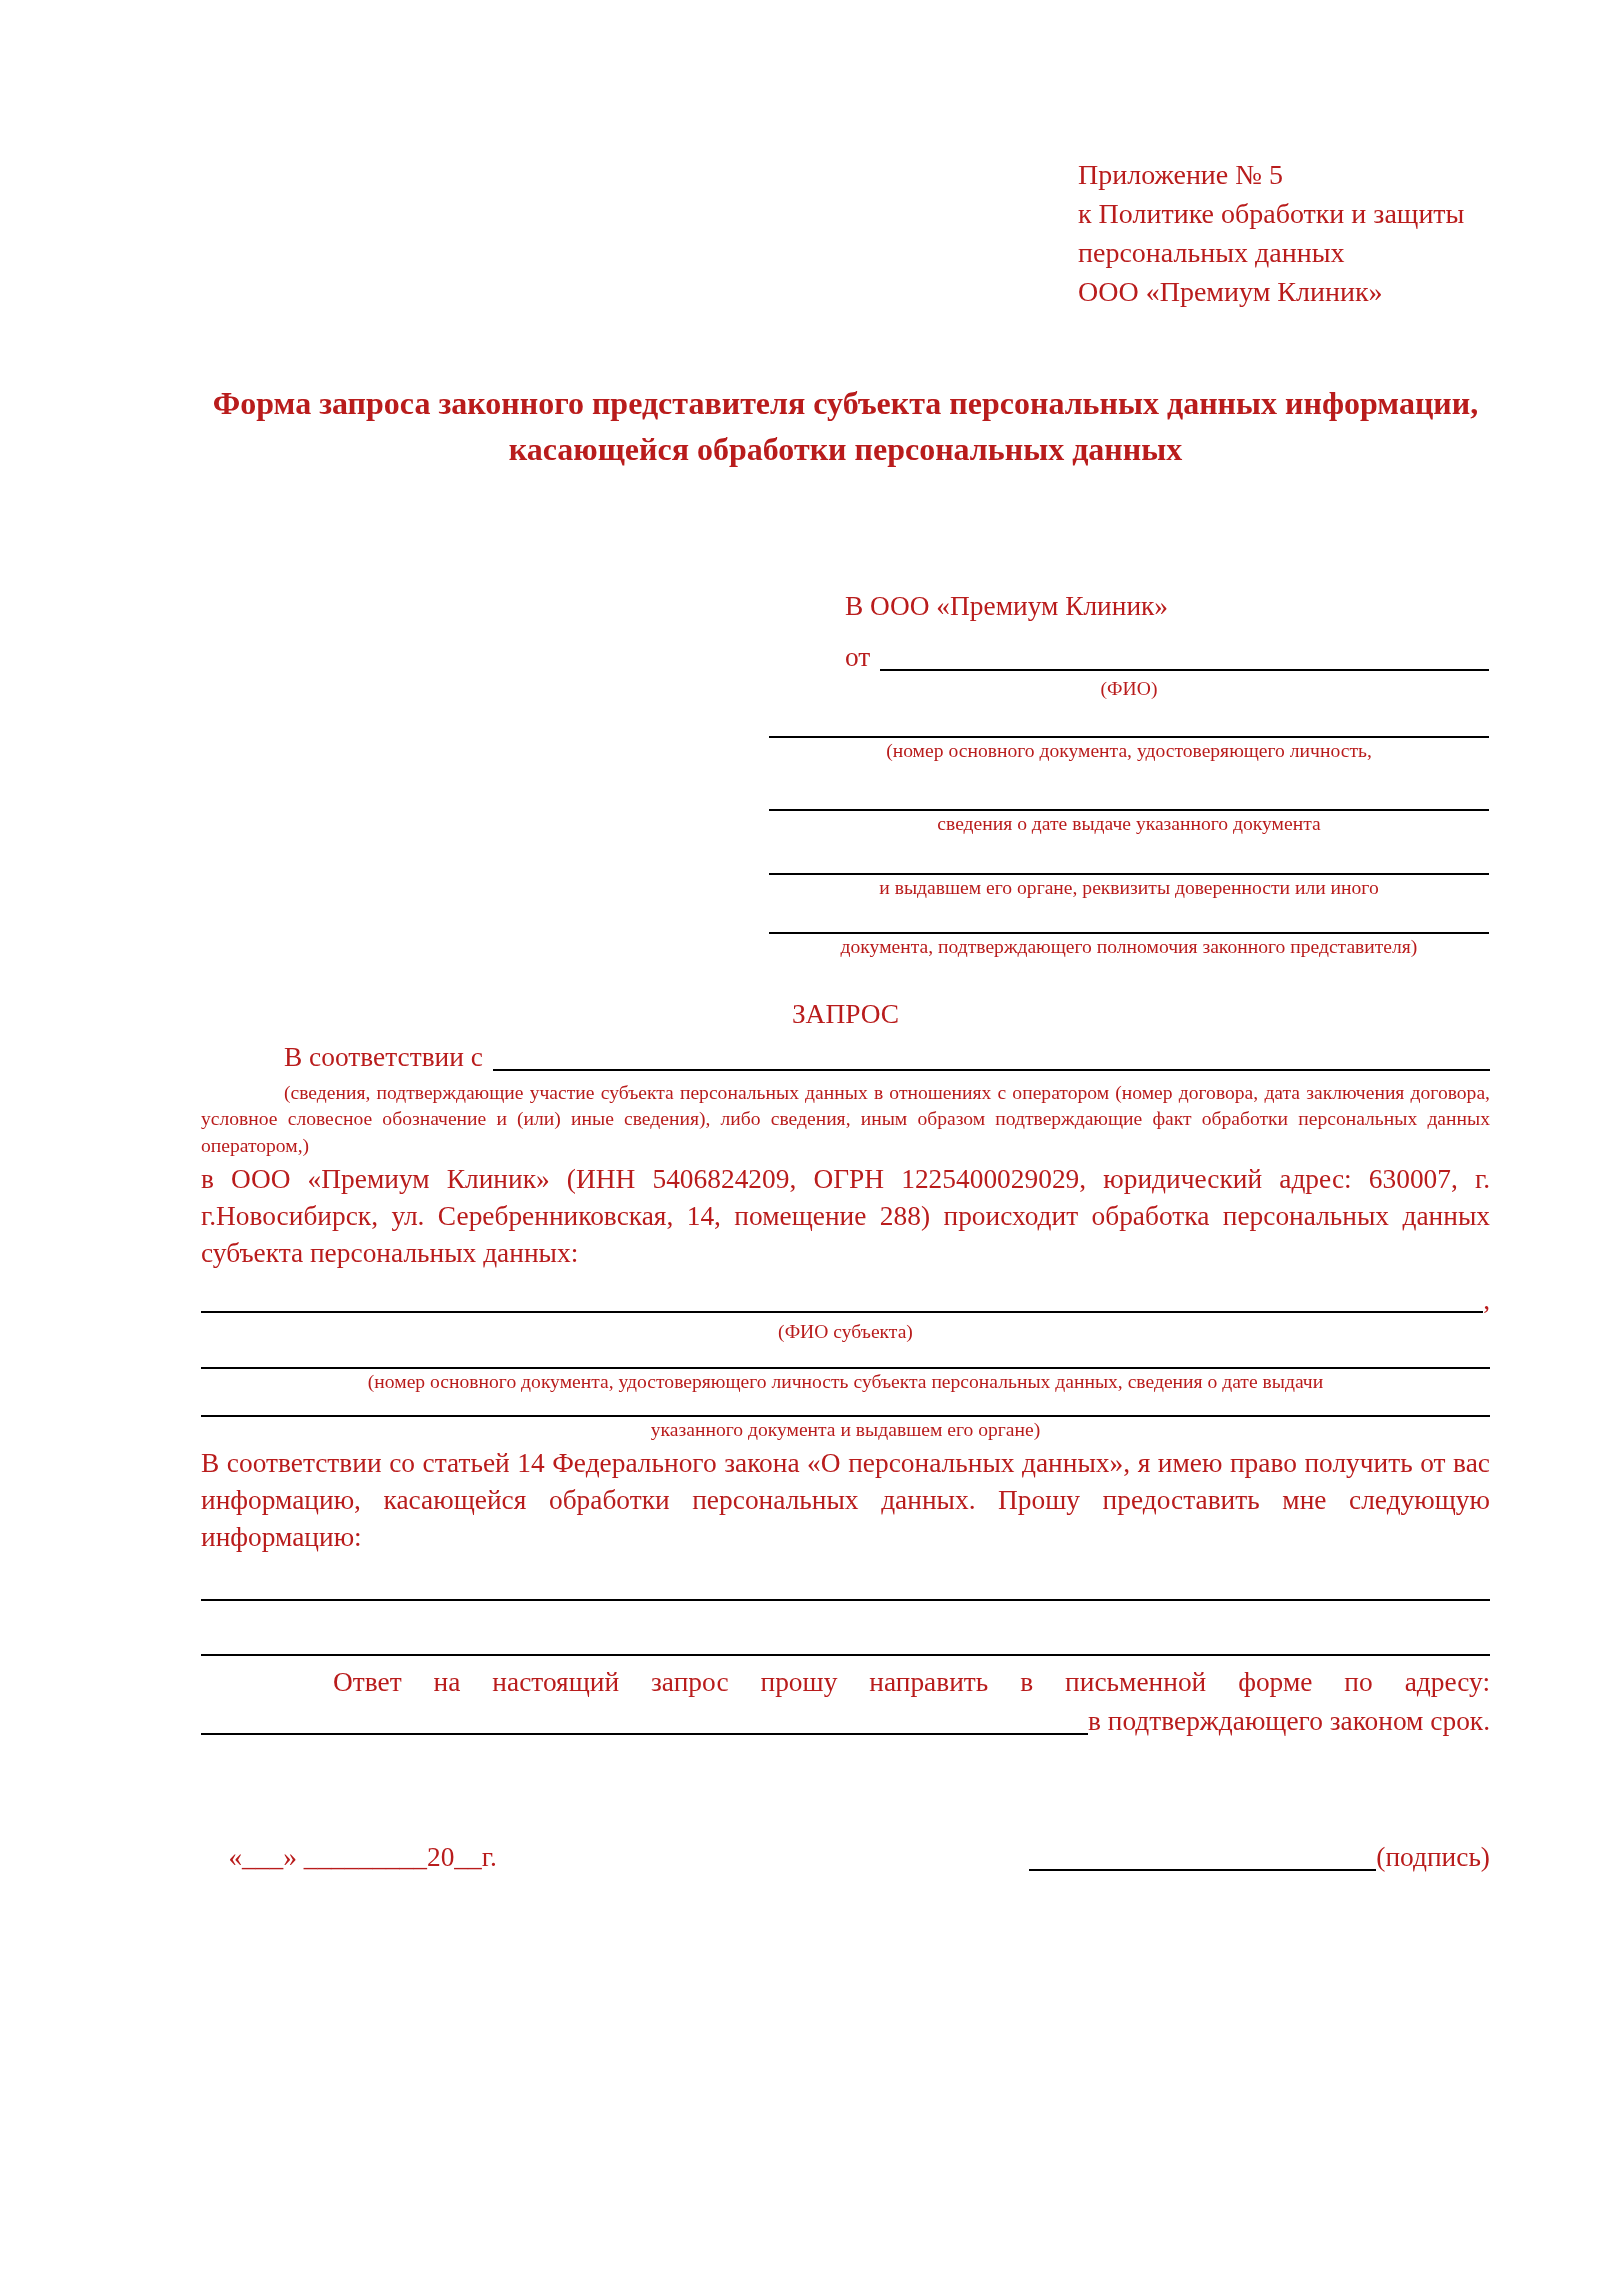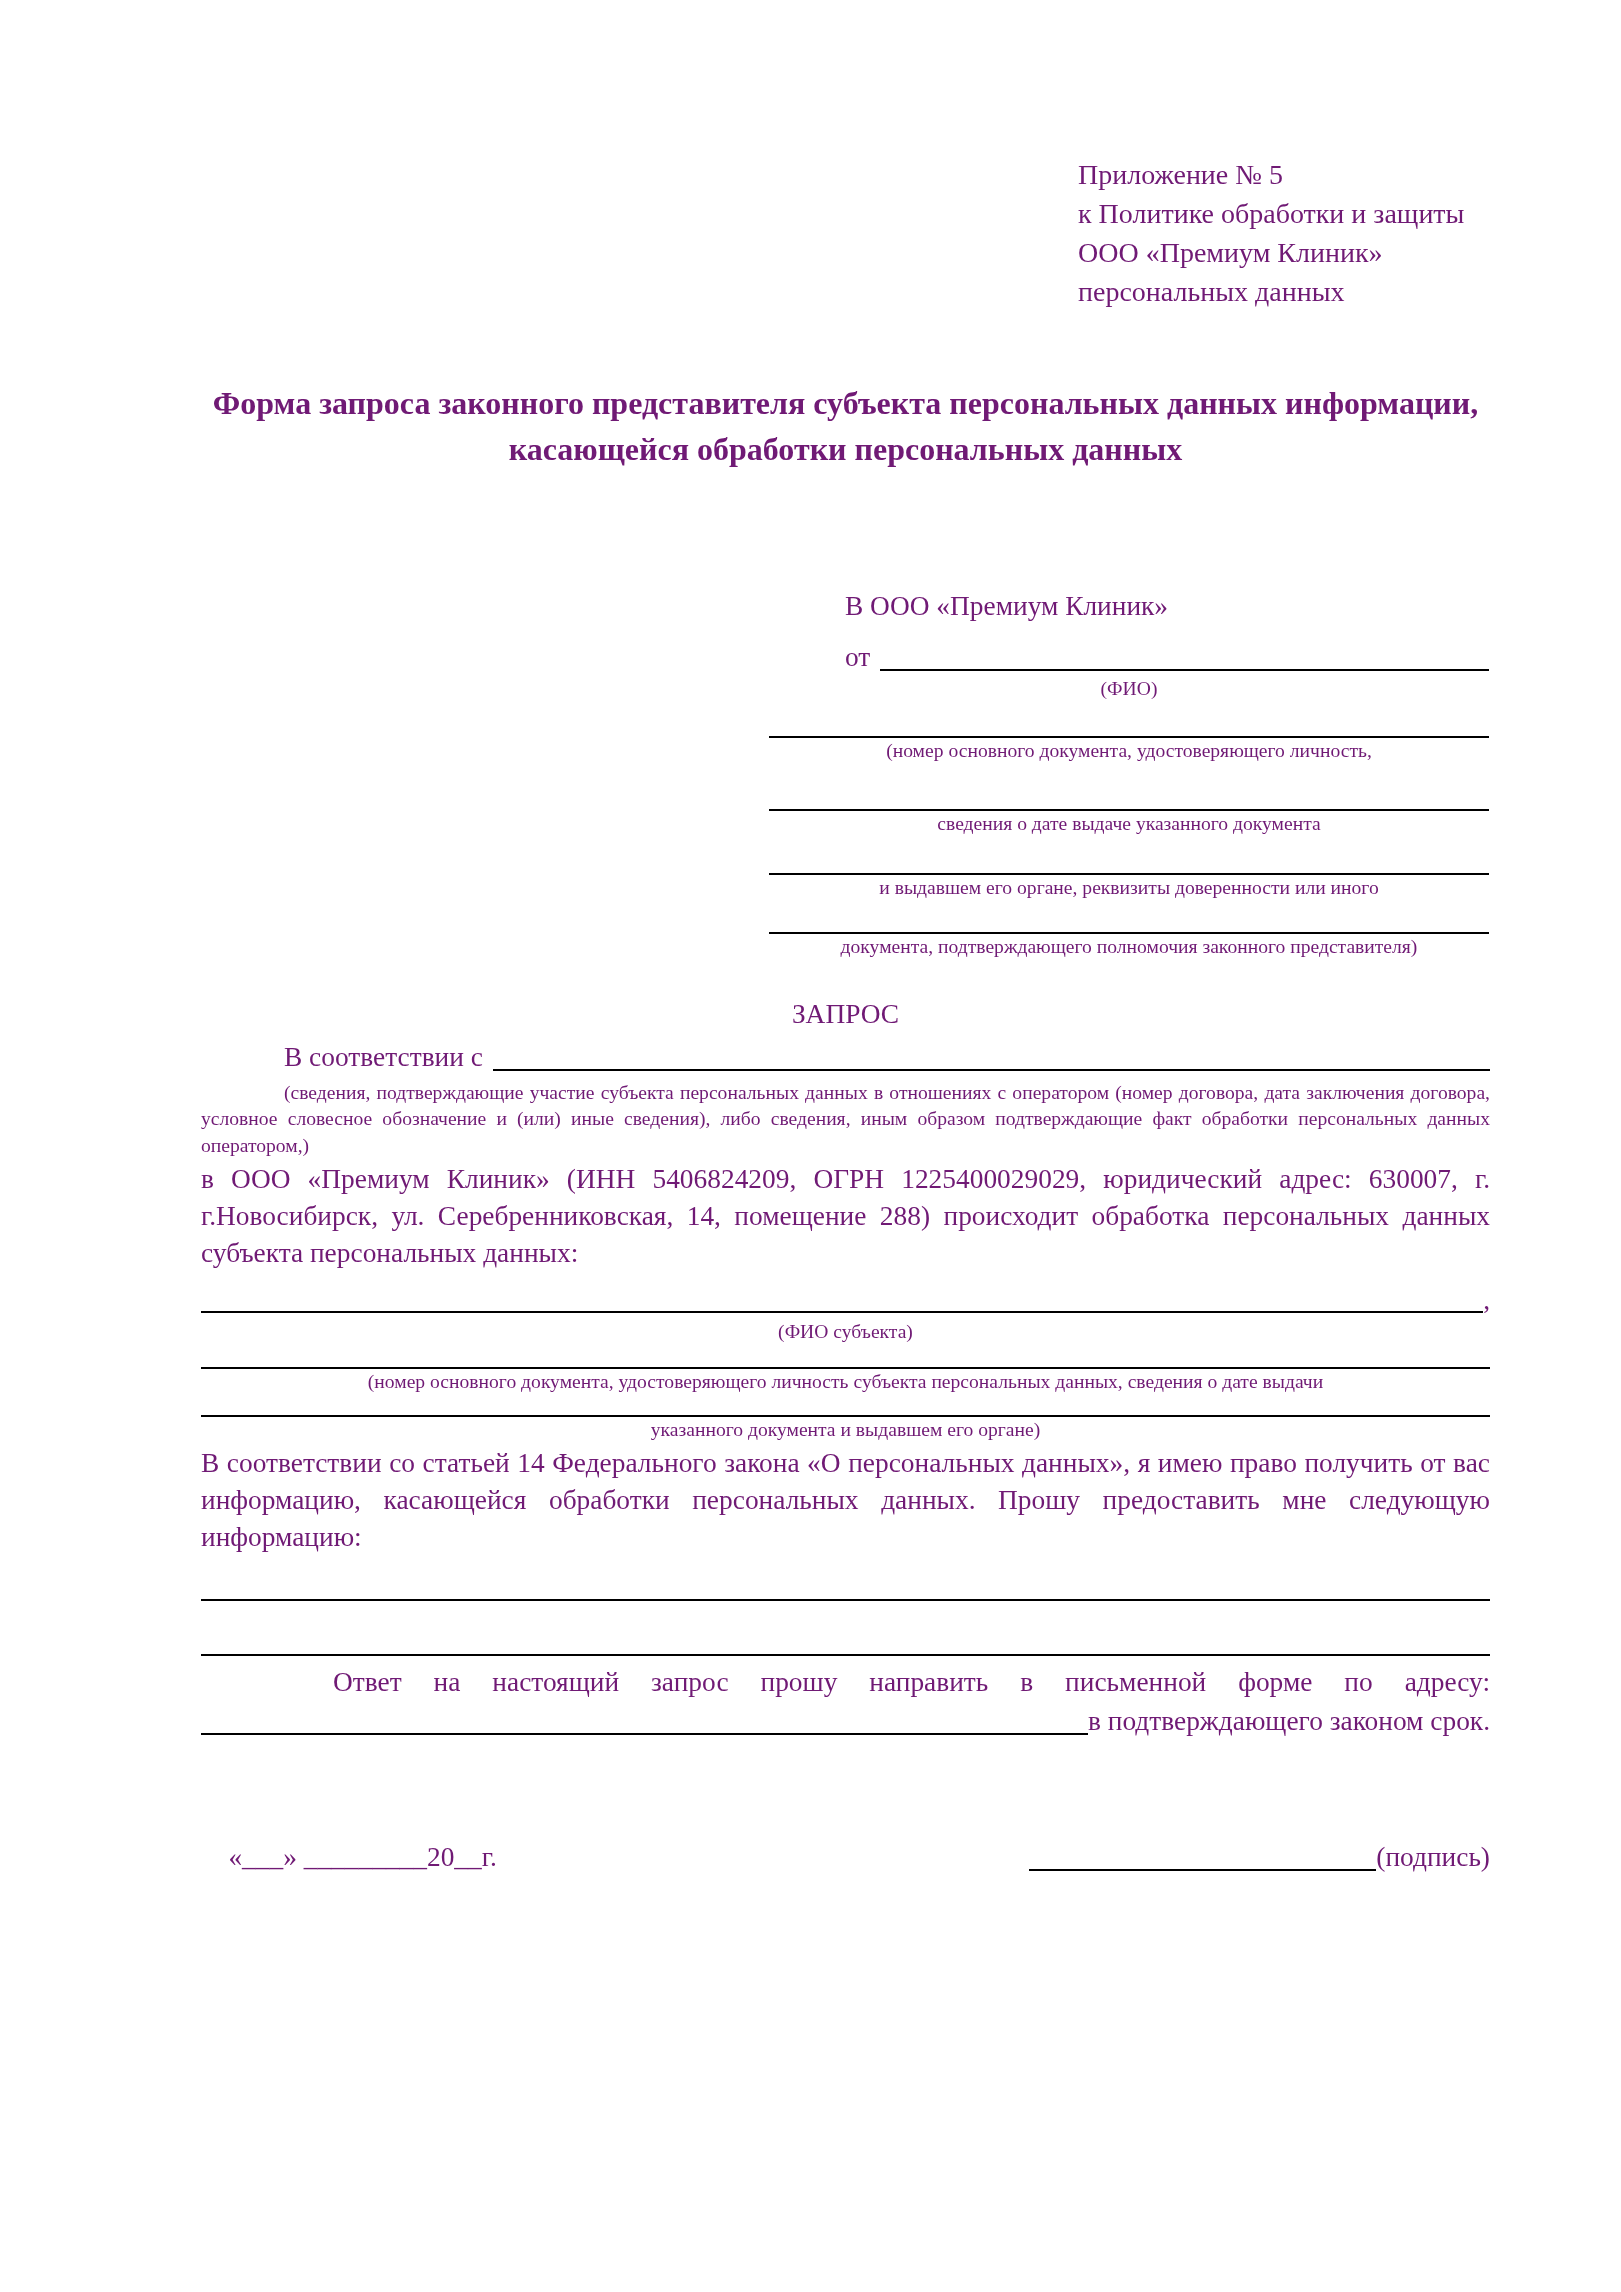--- a/index.html
+++ b/index.html
@@ -1,19 +1,19 @@
 <!DOCTYPE html>
 <html lang="ru"><head>
 <meta charset="utf-8">
 <style>
   html,body{margin:0;padding:0;background:#ffffff;}
   .page{
     position:relative;
     width:1561px;height:2293px;
-    background:#ffffff;color:#701a75;
+    background:#ffffff;color:#b91c1c;
     font-family:"Liberation Serif","DejaVu Serif",serif;
     font-size:27.4px;line-height:37px;
     overflow:hidden;
   }
   
   .appendix{position:absolute;top:155px;left:1078px;width:431px;font-size:28px;line-height:39px;}
   
   .title{position:absolute;top:380px;left:201px;width:1289px;
          text-align:center;font-weight:bold;font-size:32px;line-height:46px;}
   
@@ -51,22 +51,22 @@
   .sig .cap{white-space:nowrap;}
 </style>
 </head>
 <body>
 
 <div class="page">
 
   <div class="appendix">
     <div>Приложение № 5</div>
     <div>к Политике обработки и защиты</div>
+    <div>персональных данных</div>
     <div>ООО «Премиум Клиник»</div>
-    <div>персональных данных</div>
   </div>
 
   <div class="title">Форма запроса законного представителя субъекта персональных данных информации, касающейся обработки персональных данных</div>
 
   <div class="addressee">
     <div class="addr-to">В ООО «Премиум Клиник»</div>
     <div class="from-row">
       <span class="lbl">от</span>
       <span class="row-rule"></span>
     </div>

